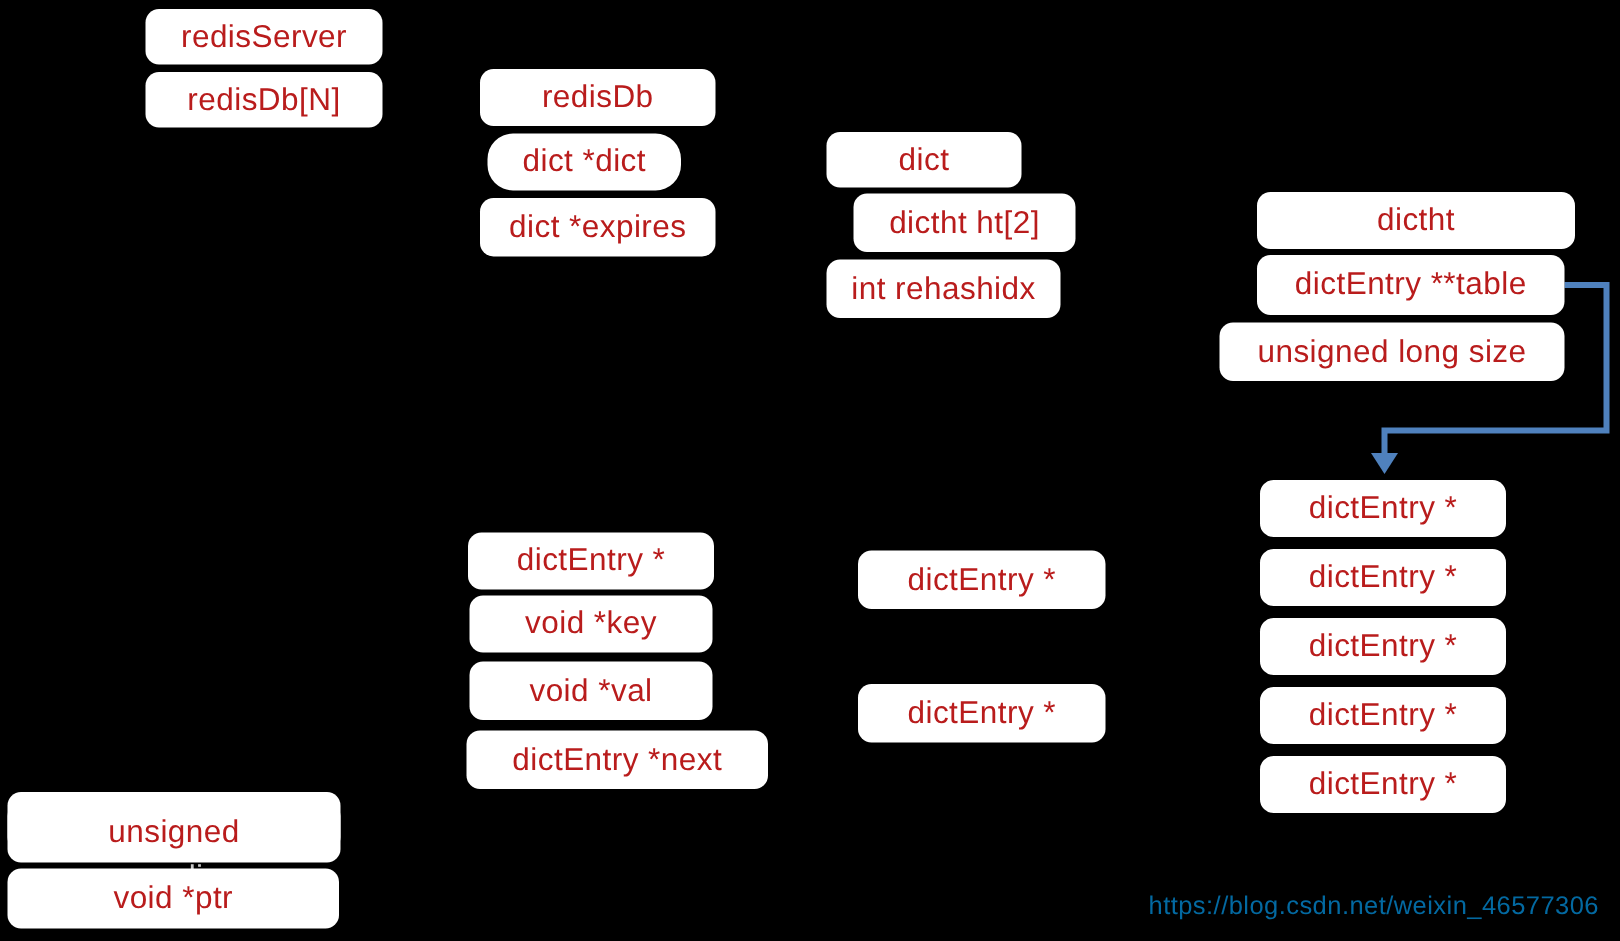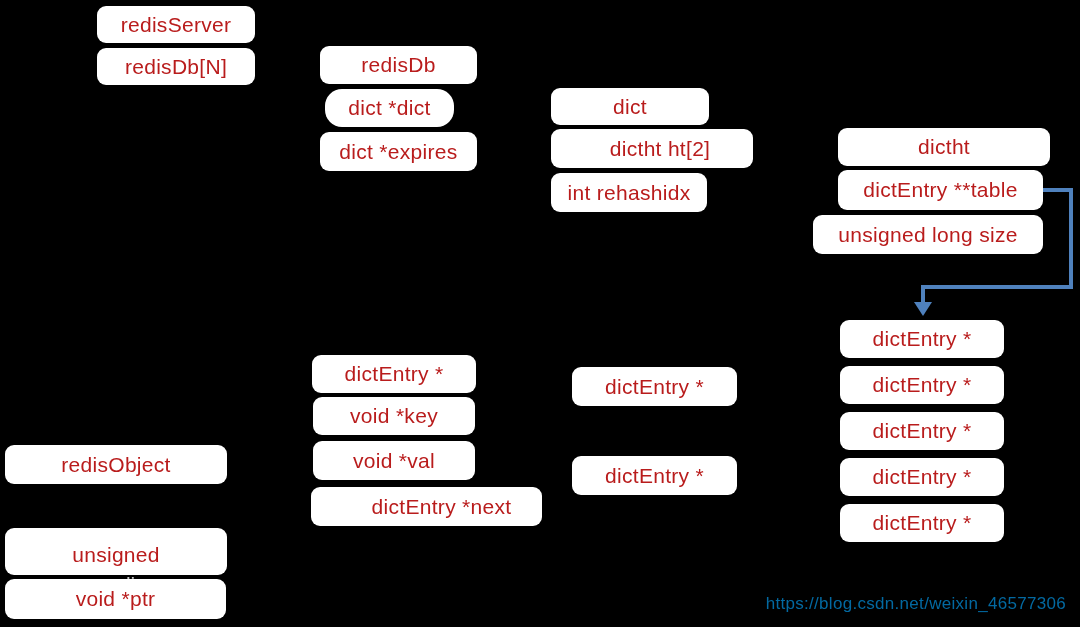--- a/index.html
+++ b/index.html
@@ -59,43 +59,42 @@
     <polygon points="914,302 932,302 923,316" fill="#4f81bd"></polygon>
   </svg>
 
   <div class="box" style="left:97px;top:6px;width:158px;height:37px;">redisServer</div>
   <div class="box" style="left:97px;top:48px;width:158px;height:37px;">redisDb[N]</div>
 
   <div class="box" style="left:320px;top:46px;width:157px;height:38px;">redisDb</div>
   <div class="box" style="left:325px;top:89px;width:129px;height:38px;border-radius:17px;">dict *dict</div>
   <div class="box" style="left:320px;top:132px;width:157px;height:39px;">dict *expires</div>
 
-  <div class="box" style="left:551px;top:88px;width:158px;height:37px;">dict</div>
-  <div class="box" style="left:551px;top:129px;width:186px;height:39px;padding-left:16px;">dictht ht[2]</div>
+  <div class="box" style="left:551px;top:88px;width:130px;height:37px;">dict</div>
+  <div class="box" style="left:569px;top:129px;width:148px;height:39px;">dictht ht[2]</div>
   <div class="box" style="left:551px;top:173px;width:156px;height:39px;">int rehashidx</div>
 
   <div class="box" style="left:838px;top:128px;width:212px;height:38px;">dictht</div>
   <div class="box" style="left:838px;top:170px;width:205px;height:40px;">dictEntry **table</div>
   <div class="box" style="left:813px;top:215px;width:230px;height:39px;">unsigned long size</div>
 
   <div class="box" style="left:840px;top:320px;width:164px;height:38px;">dictEntry *</div>
   <div class="box" style="left:840px;top:366px;width:164px;height:38px;">dictEntry *</div>
   <div class="box" style="left:840px;top:412px;width:164px;height:38px;">dictEntry *</div>
   <div class="box" style="left:840px;top:458px;width:164px;height:38px;">dictEntry *</div>
   <div class="box" style="left:840px;top:504px;width:164px;height:38px;">dictEntry *</div>
 
   <div class="box" style="left:572px;top:367px;width:165px;height:39px;">dictEntry *</div>
   <div class="box" style="left:572px;top:456px;width:165px;height:39px;">dictEntry *</div>
 
   <div class="box" style="left:312px;top:355px;width:164px;height:38px;">dictEntry *</div>
   <div class="box" style="left:313px;top:397px;width:162px;height:38px;text-align:right;">void *key</div>
   <div class="box" style="left:313px;top:441px;width:162px;height:39px;">void *val</div>
-  <div class="box" style="left:311px;top:487px;width:201px;height:39px;padding-left:30px;">dictEntry *next</div>
+  <div class="box" style="left:311px;top:487px;width:201px;height:39px;">dictEntry *next</div>
 
-  <div class="box" style="left:5px;top:445px;width:222px;height:39px;">redisObject</div>
   <div class="box" style="left:5px;top:488px;width:222px;height:39px;margin-top:40px;">unsigned type</div>
   <div class="box" style="left:5px;top:535px;width:222px;height:40px;">unsigned</div>
 
   <div id="encoding-sliver">encoding</div>
   <div class="box top-layer" style="left:5px;top:579px;width:221px;height:40px;">void *ptr</div>
 
   <div id="watermark">https://blog.csdn.net/weixin_46577306</div>
 
 </div>
 

